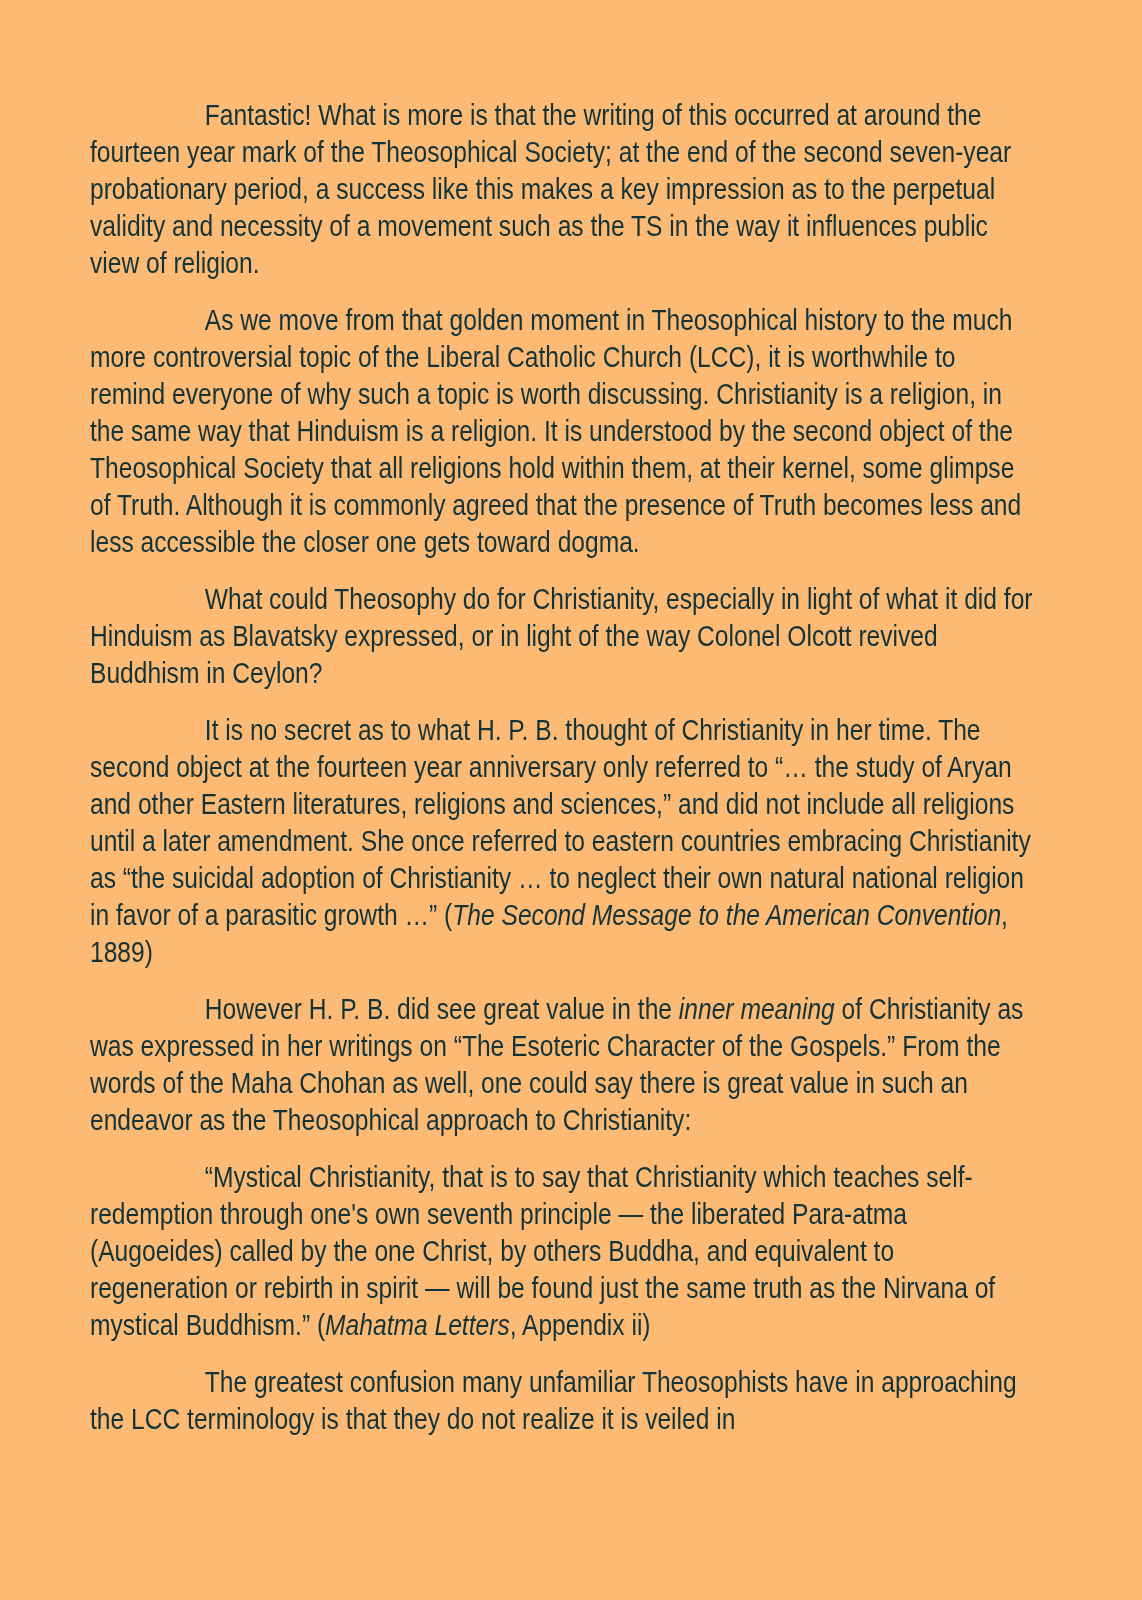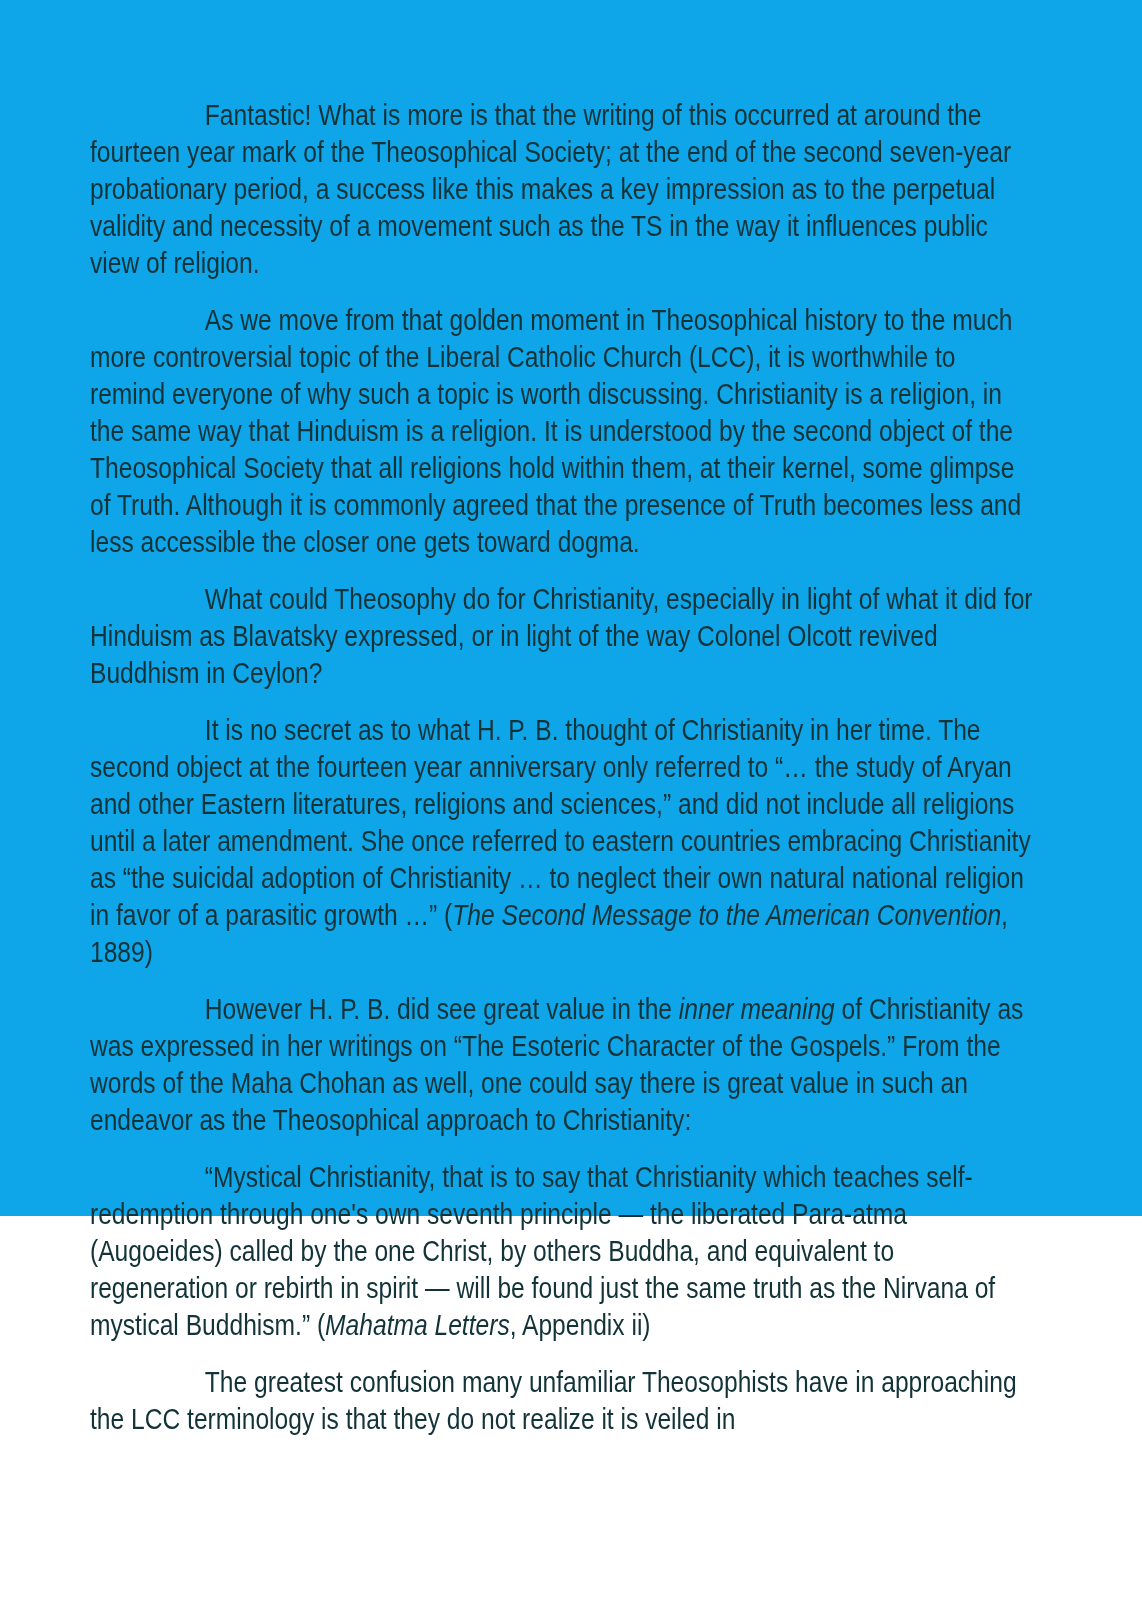--- a/index.html
+++ b/index.html
@@ -10,22 +10,22 @@
     width: 1142px;
     height: 1600px;
     background: #ffffff;
     font-family: "Liberation Sans", "DejaVu Sans", sans-serif;
     overflow: hidden;
   }
   .page {
     position: relative;
     box-sizing: border-box;
     width: 1142px;
-    height: 1216px;
-    background: #0ea5e9;
+    height: 1600px;
+    background: #fdba74;
   }
   
   .doc {
     position: absolute;
     left: 90px;
     top: 96px;
     width: 1152px;              
     transform: scaleX(0.82);
     transform-origin: 0 0;
     color: #123338;

